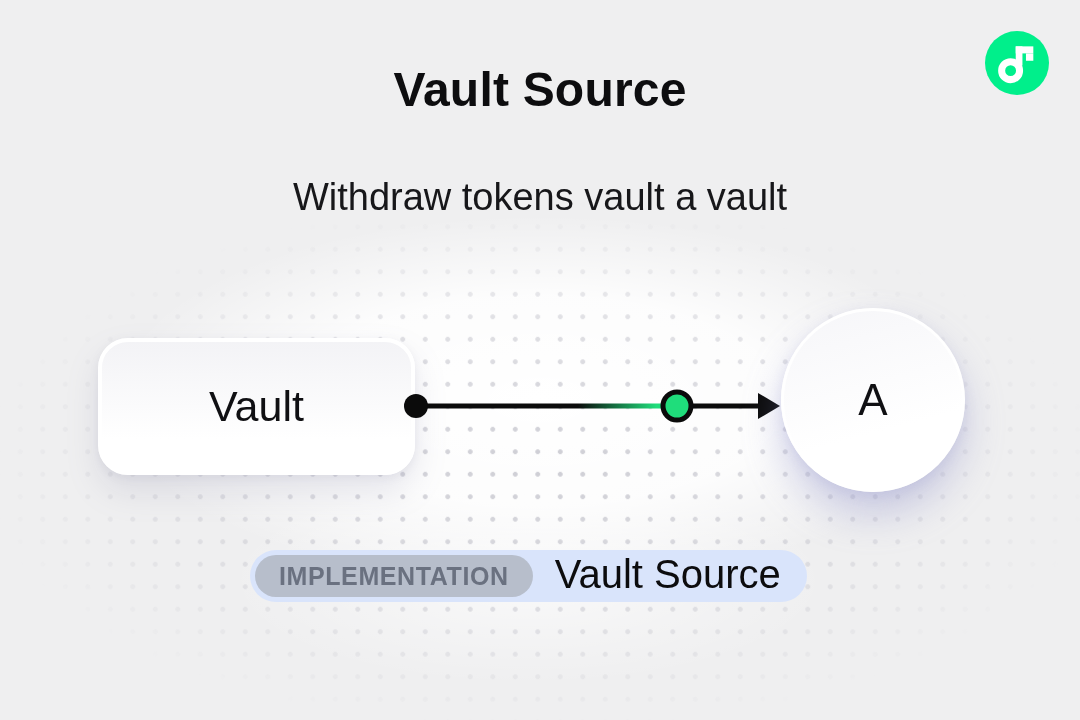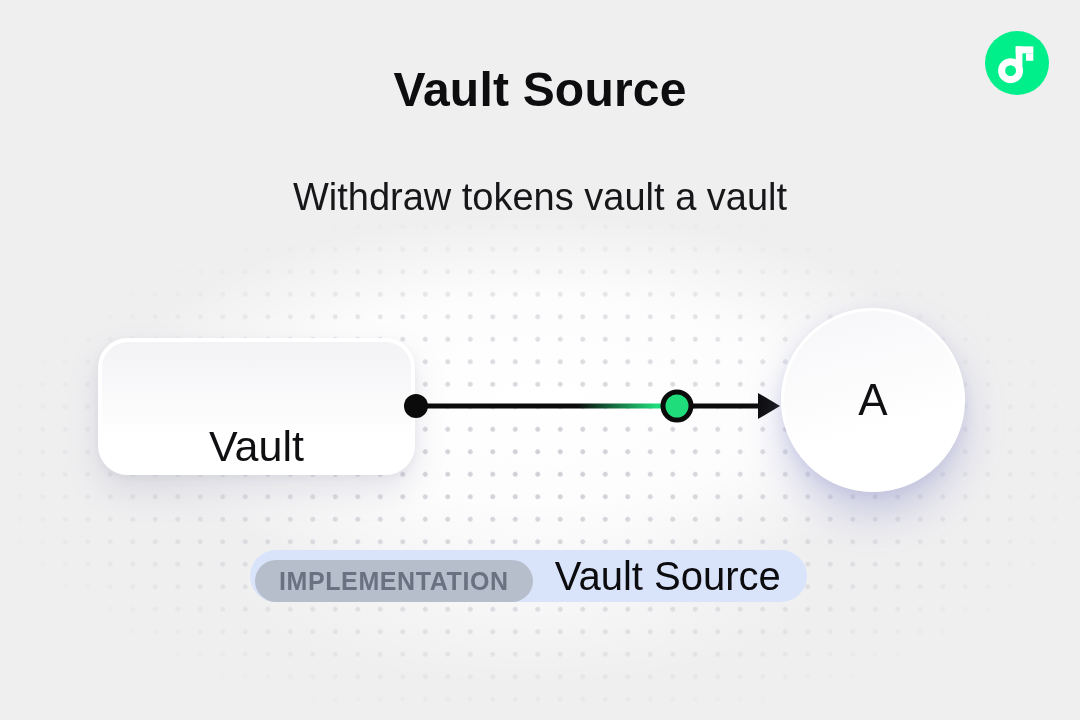--- a/index.html
+++ b/index.html
@@ -66,21 +66,21 @@
 
   .vault-box {
     position: absolute;
     left: 98px; top: 338px;
     width: 317px; height: 137px;
     border-radius: 30px;
     background: linear-gradient(180deg, #f3f3f6 0%, #ffffff 75%);
     border: 4px solid #ffffff;
     box-shadow: 0 16px 32px rgba(125,125,160,0.18), 0 3px 8px rgba(125,125,160,0.10);
     display: flex;
-    align-items: flex-end;
+    align-items: center;
     justify-content: center;
   }
   .vault-box .node-label {
     font-size: 43px;
     color: #101013;
   }
 
   .arrow-svg {
     position: absolute;
     left: 396px; top: 378px;
@@ -104,21 +104,21 @@
     color: #101013;
   }
 
   .impl-badge {
     position: absolute;
     left: 250px; top: 550px;
     width: 557px; height: 52px;
     border-radius: 26px;
     background: #d9e4fb;
     display: flex;
-    align-items: flex-end;
+    align-items: center;
     gap: 22px;
     padding: 0 10px 0 5px;
   }
   .impl-tag {
     height: 42px;
     border-radius: 21px;
     background: #b7becb;
     color: #6a7180;
     font-size: 25px;
     font-weight: 600;

